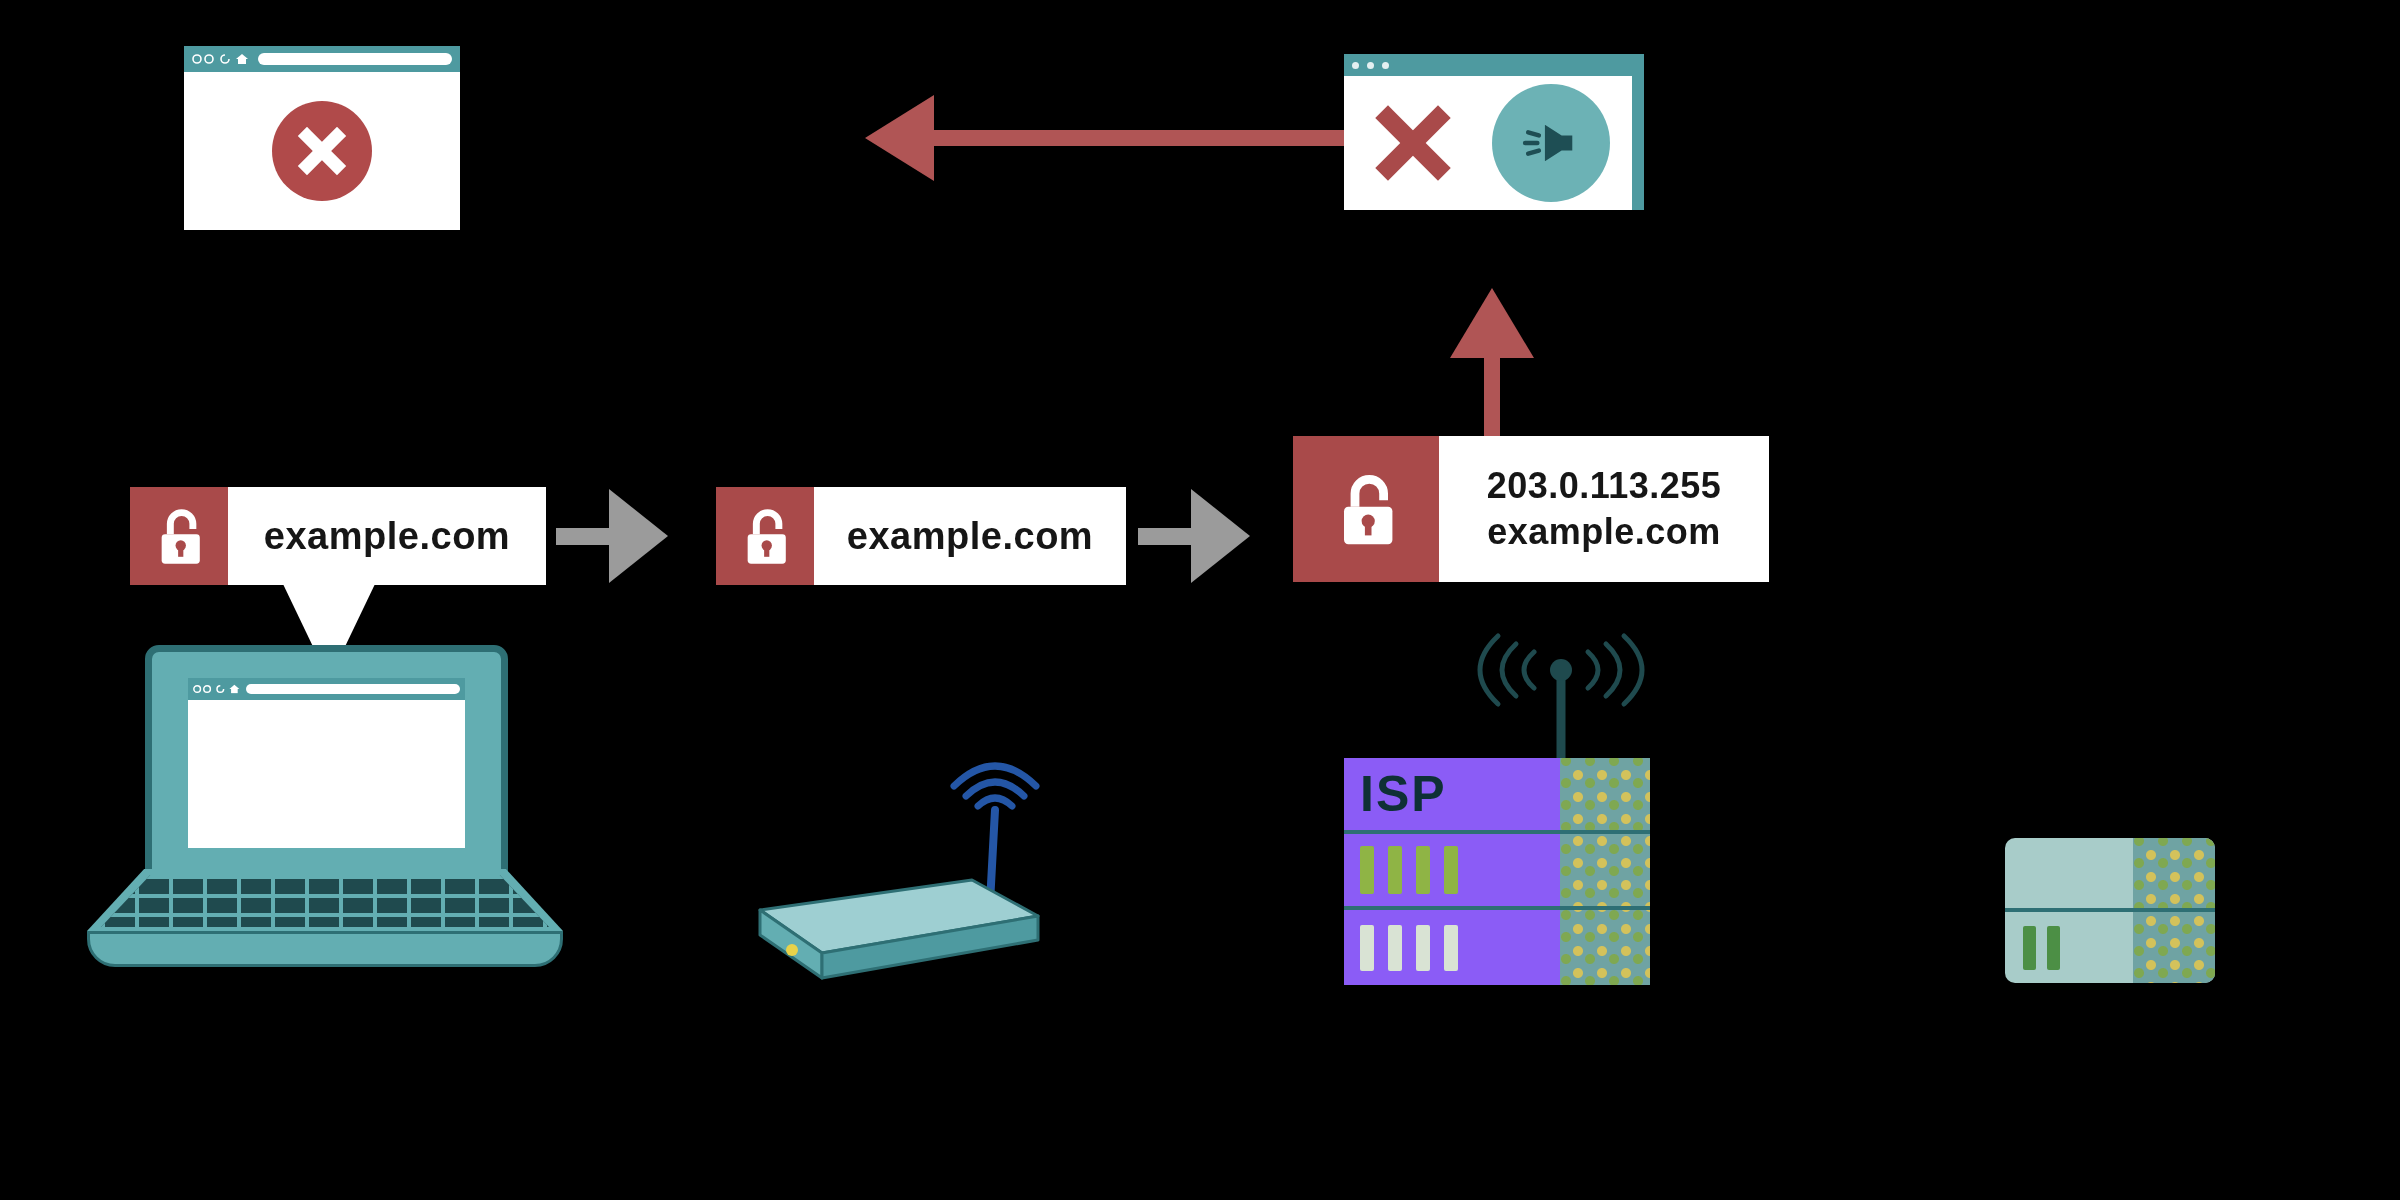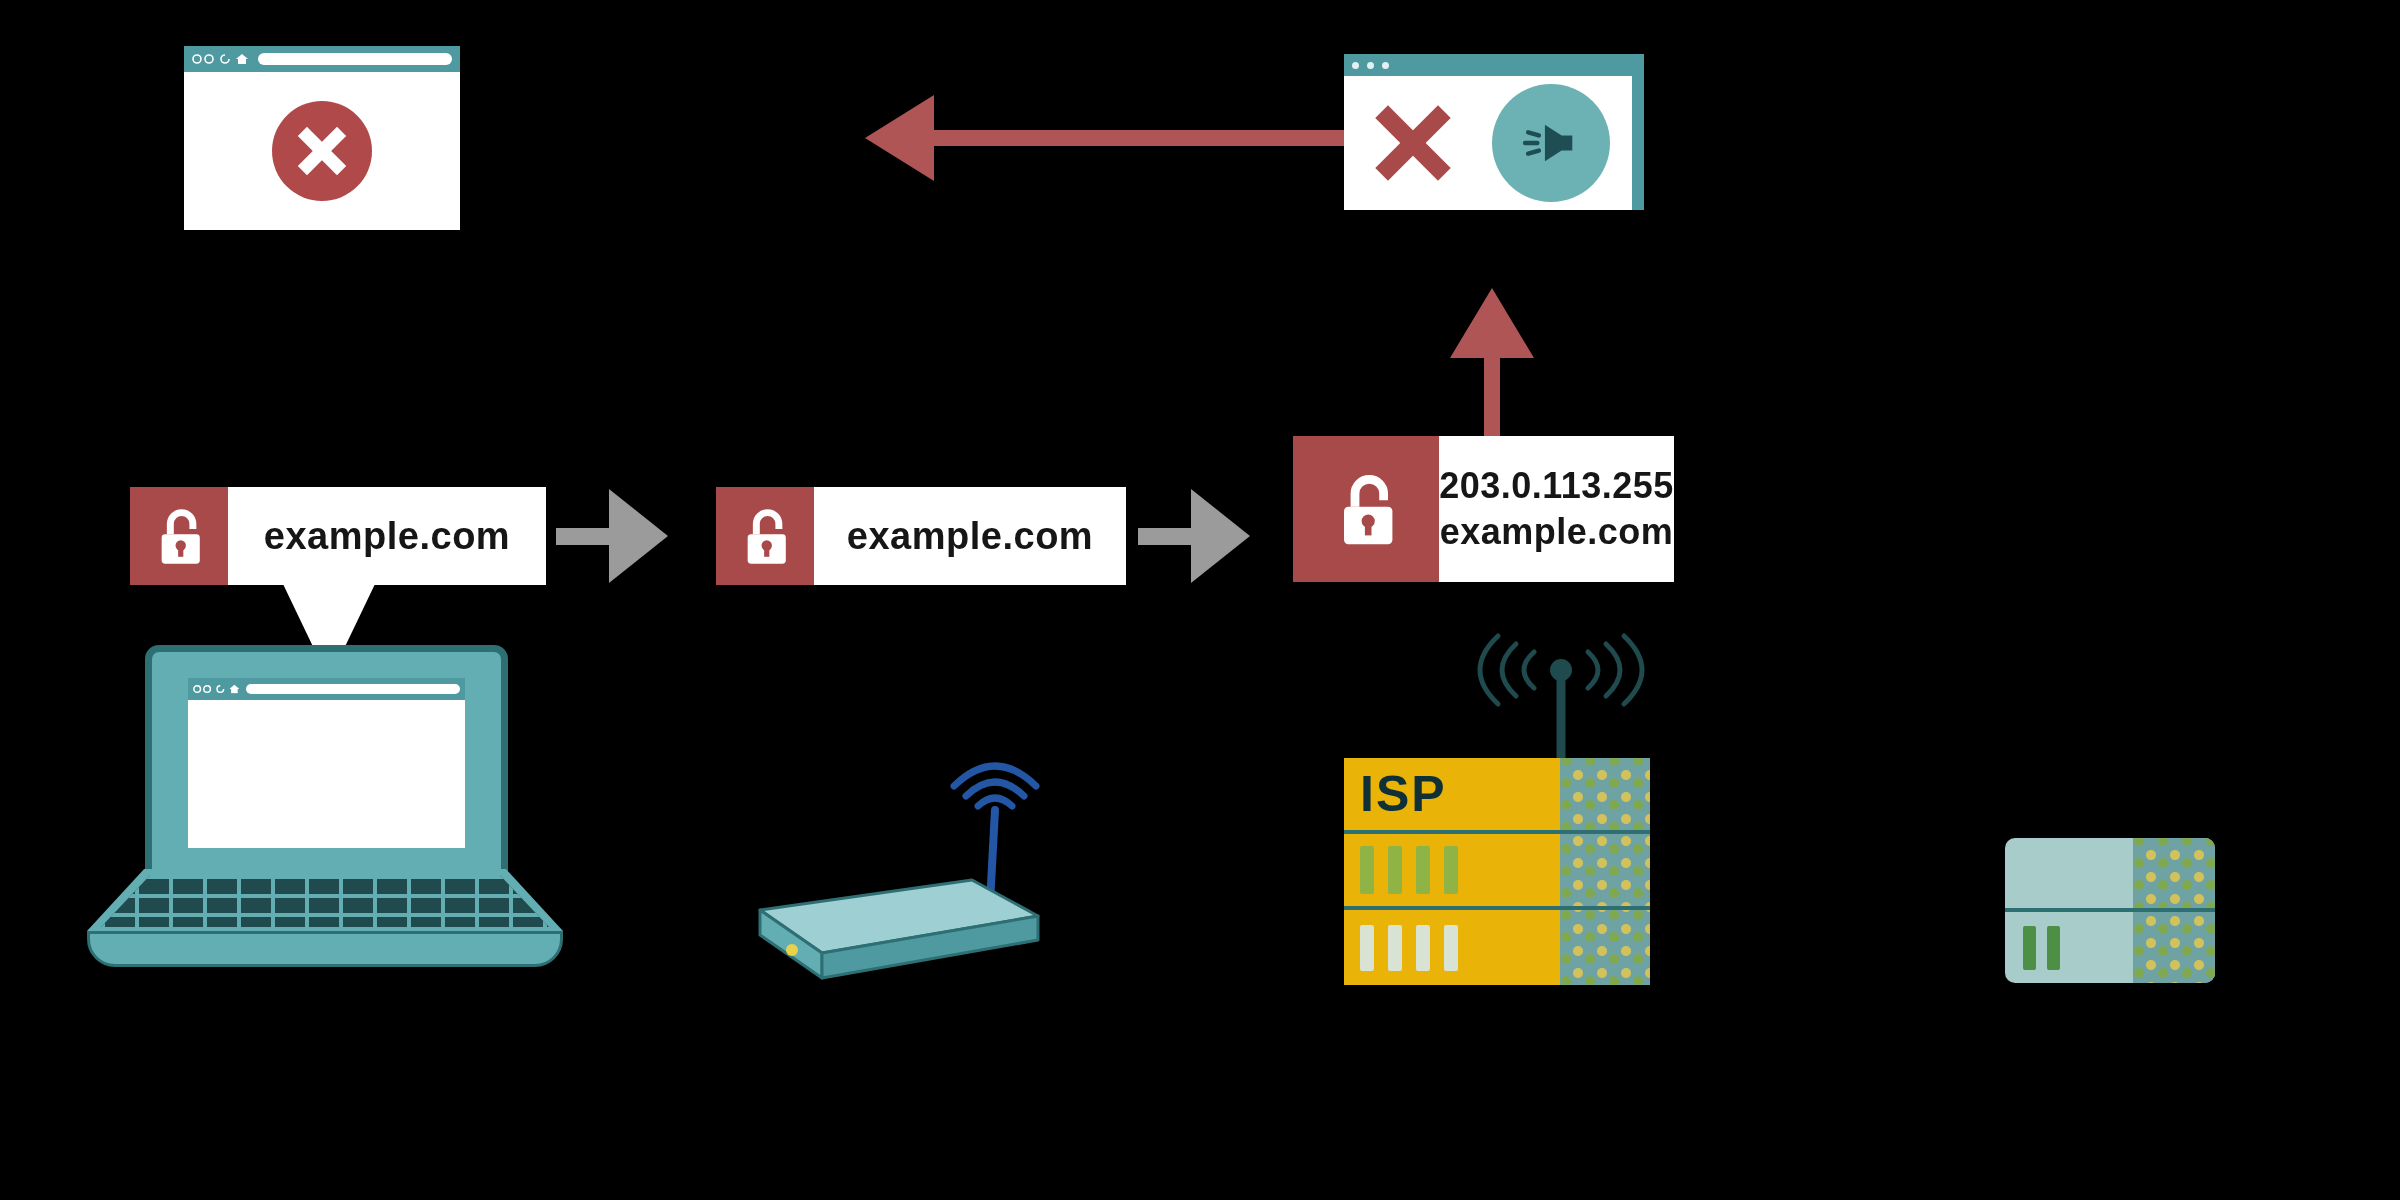--- a/index.html
+++ b/index.html
@@ -41,21 +41,21 @@
   .laptop-keyboard{position:absolute;background:#63AEB2;clip-path:polygon(12% 0,88% 0,100% 100%,0 100%);}
   .laptop-keys{position:absolute;left:14px;right:14px;top:6px;bottom:4px;
     background-color:#1F4A4E;
     background-image:
       repeating-linear-gradient(90deg,#63AEB2 0 4px,transparent 4px 34px),
       repeating-linear-gradient(180deg,#63AEB2 0 4px,transparent 4px 19px);
     clip-path:polygon(11% 0,89% 0,100% 100%,0 100%);}
   .laptop-lip{position:absolute;background:#63AEB2;border:3px solid #2E6F74;border-radius:0 0 28px 28px;}
 
   
-  .server-box{position:absolute;background:#eab308;}
+  .server-box{position:absolute;background:#8b5cf6;}
   .dots-panel{position:absolute;top:0;bottom:0;right:0;background-color:#6FA3A3;
     background-image:
       radial-gradient(circle,#D3C25B 4.5px,transparent 5.5px),
       radial-gradient(circle,#7FA851 4.5px,transparent 5.5px);
     background-size:24px 22px,24px 22px;
     background-position:6px 6px,18px 14px;}
   .server-sep{position:absolute;left:0;right:0;height:4px;background:#2E6F74;z-index:3;}
   .isp-row{position:absolute;left:0;width:216px;display:flex;align-items:center;}
   .isp-title{font-size:50px;font-weight:800;color:#0F3036;letter-spacing:2px;padding-left:16px;}
   .bar{width:14px;border-radius:2px;}
@@ -153,21 +153,21 @@
       <svg width="52" height="66" viewBox="0 0 60 76">
         <path d="M20 36 V24 A13 13 0 0 1 46 24 V30" fill="none" stroke="#fff" stroke-width="8"></path>
         <rect x="10" y="36" width="44" height="34" rx="4" fill="#fff"></rect>
         <circle cx="32" cy="49" r="6" fill="#A94A4A"></circle>
         <rect x="29" y="50" width="6" height="12" fill="#A94A4A"></rect>
       </svg>
     </div>
     <div class="dns-text">example.com</div>
   </div>
 
-  <div class="dns-label" style="left:1293px;top:436px;width:381px;height:146px;">
+  <div class="dns-label" style="left:1293px;top:436px;width:476px;height:146px;">
     <div class="lockbox" style="width:146px;">
       <svg width="66" height="84" viewBox="0 0 60 76">
         <path d="M20 36 V24 A13 13 0 0 1 46 24 V30" fill="none" stroke="#fff" stroke-width="8"></path>
         <rect x="10" y="36" width="44" height="34" rx="4" fill="#fff"></rect>
         <circle cx="32" cy="49" r="6" fill="#A94A4A"></circle>
         <rect x="29" y="50" width="6" height="12" fill="#A94A4A"></rect>
       </svg>
     </div>
     <div class="dns-text two-line">
       <span>203.0.113.255</span>

